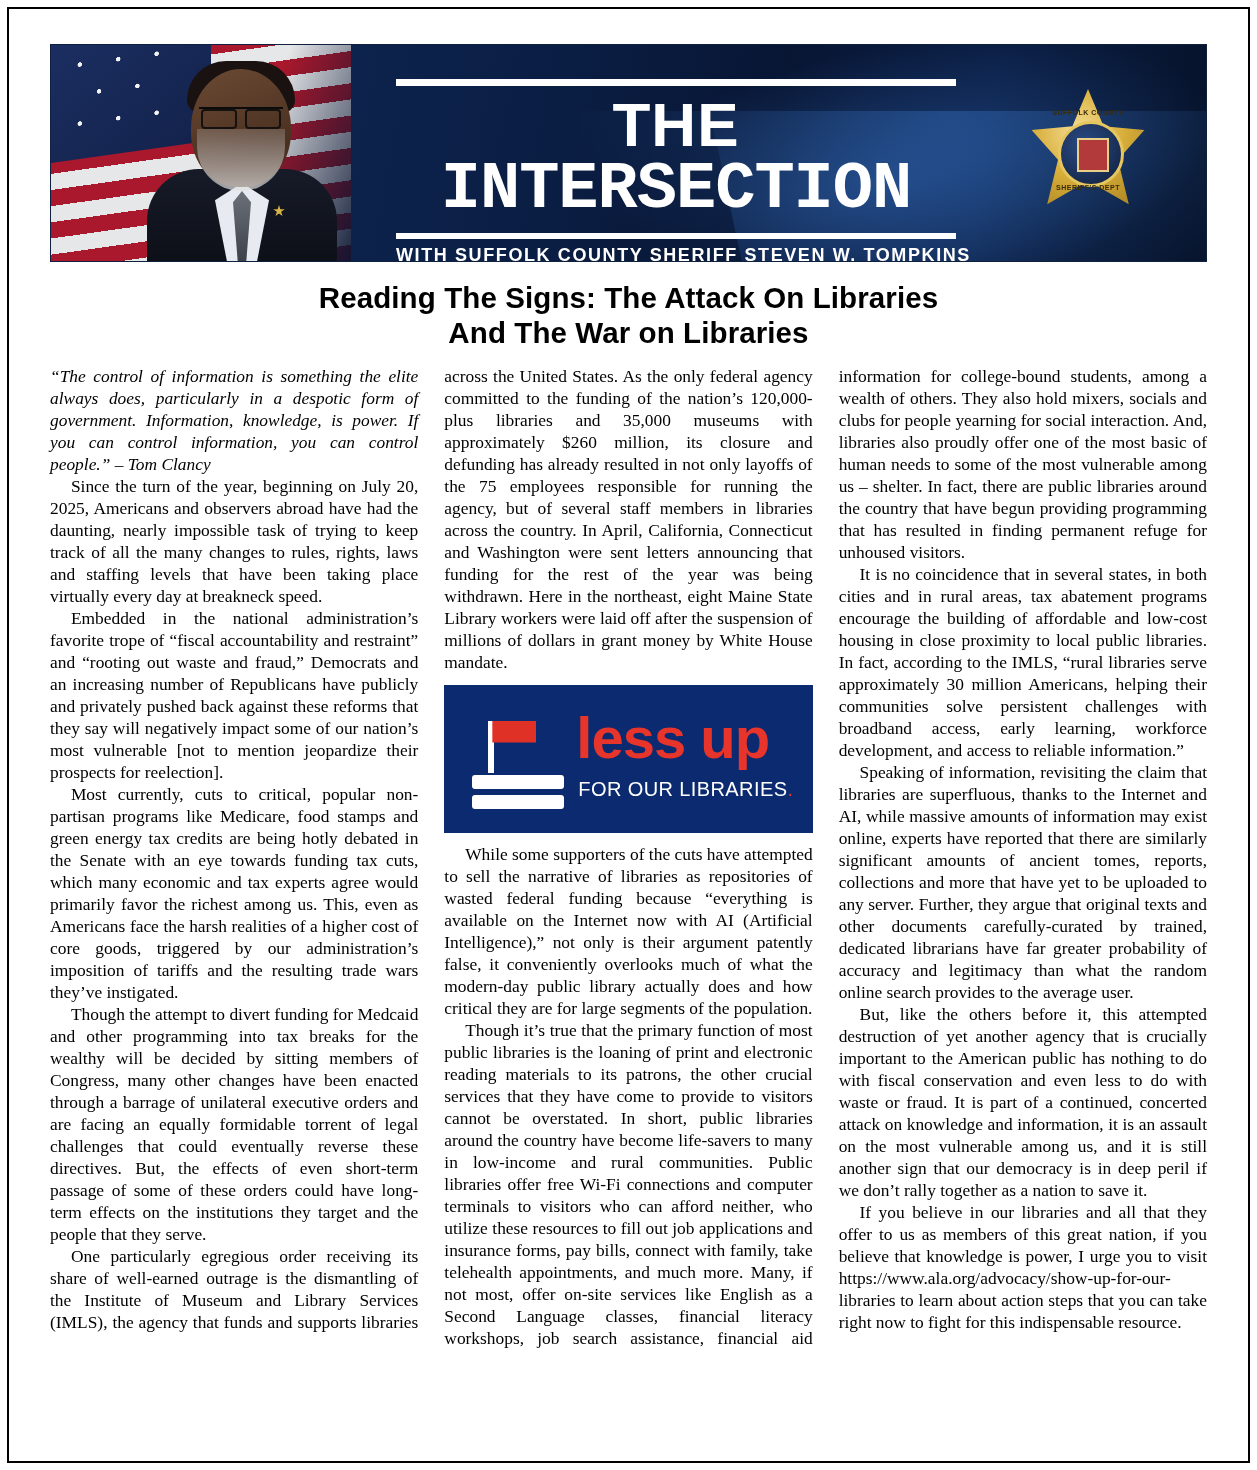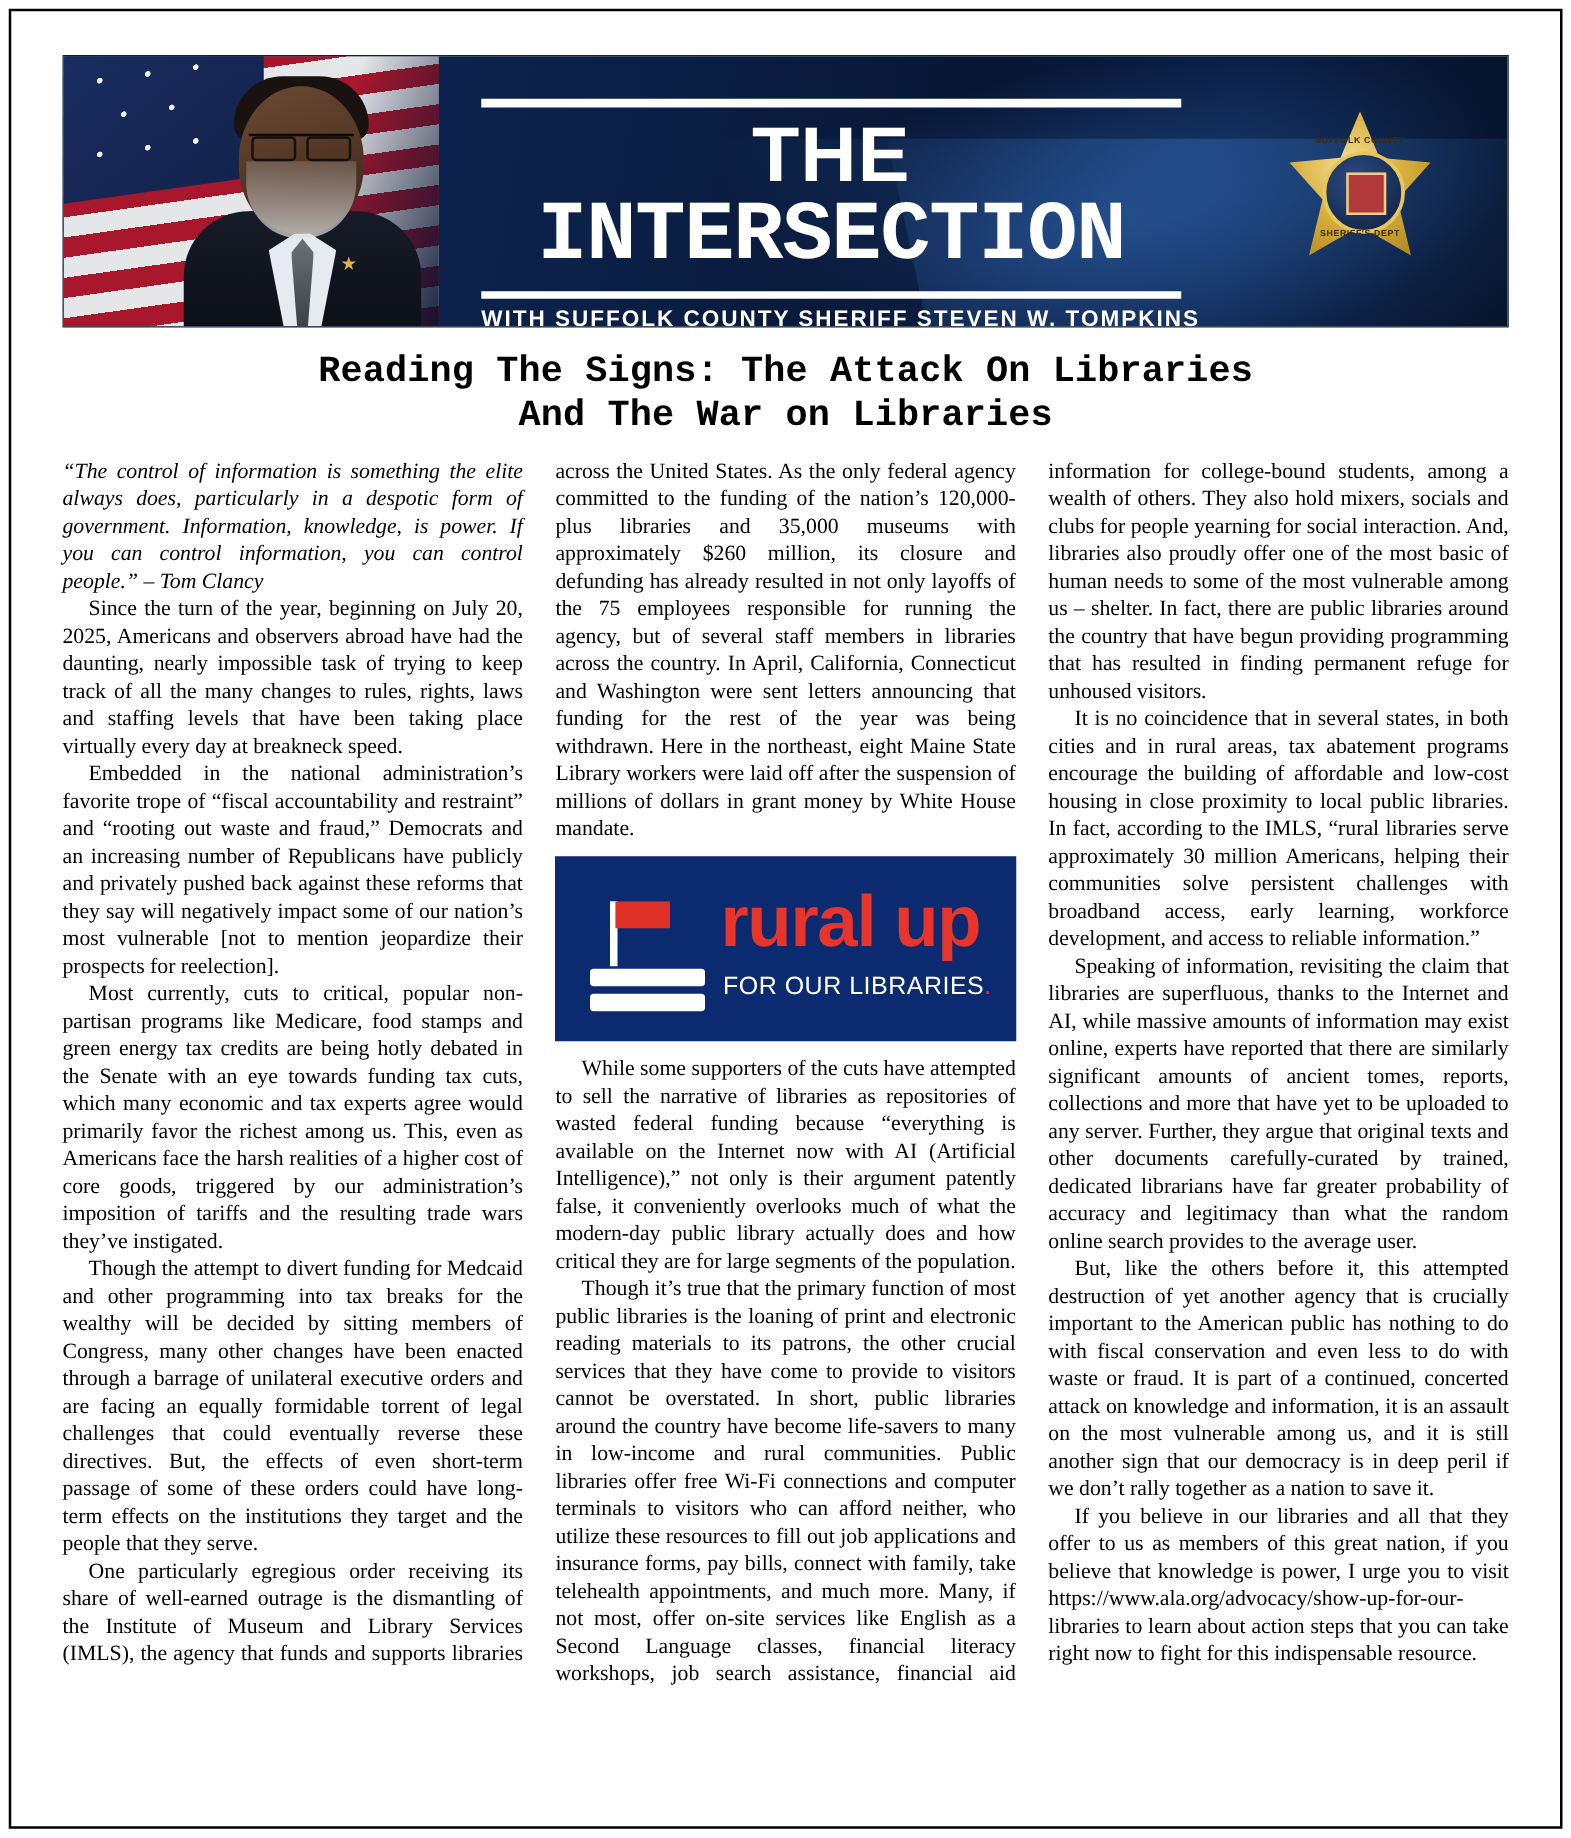--- a/index.html
+++ b/index.html
@@ -141,21 +141,21 @@
   .portrait .pin {
     position: absolute;
     left: 126px; bottom: 44px;
     width: 12px; height: 12px;
     background: #d9b44a;
     clip-path: polygon(50% 0%,61% 35%,98% 35%,68% 57%,79% 91%,50% 70%,21% 91%,32% 57%,2% 35%,39% 35%);
   }
 
   .logo-block {
     position: absolute;
-    left: 334px; top: 34px;
+    left: 345px; top: 34px;
     width: 560px;
     text-align: center;
   }
   .logo-rule-top {
     height: 7px; background: #ffffff; margin: 0 0 8px 0;
   }
   .logo-the {
     display: inline-block;
     color: #ffffff;
     font-family: "Liberation Sans", sans-serif;
@@ -219,21 +219,21 @@
     font-size: 7px;
     font-weight: 700;
     letter-spacing: .5px;
   }
   .badge .txt-top { top: 20px; }
   .badge .txt-bot { bottom: 22px; }
 
   
   .headline {
     text-align: center;
-    font-family: Liberation Mono, monospace;
+    font-family: Liberation Sans, sans-serif;
     font-weight: 700;
     font-size: 29.5px;
     line-height: 1.2;
     letter-spacing: .1px;
     color: #000;
     margin: 18px 0 14px 0;
   }
 
   
   .cols {
@@ -366,21 +366,21 @@
       <p>Though the attempt to divert funding for Medcaid and other programming into tax breaks for the wealthy will be decided by sitting members of Congress, many other changes have been enacted through a barrage of unilateral executive orders and are facing an equally formidable torrent of legal challenges that could eventually reverse these directives. But, the effects of even short-term passage of some of these orders could have long-term effects on the institutions they target and the people that they serve.</p>
       <p>One particularly egregious order receiving its share of well-earned outrage is the dismantling of the Institute of Museum and Library Services (IMLS), the agency that funds and supports libraries across the United States.  As the only federal agency committed to the funding of the nation’s 120,000-plus libraries and 35,000 museums with approximately $260 million, its closure and defunding has already resulted in not only layoffs of the 75 employees responsible for running the agency, but of several staff members in libraries across the country. In April, California, Connecticut and Washington were sent letters announcing that funding for the rest of the year was being withdrawn. Here in the northeast, eight Maine State Library workers were laid off after the suspension of millions of dollars in grant money by White House mandate.</p>
 
       <div class="figure">
         <div class="books">
           <div class="pole"></div>
           <div class="flag"></div>
           <div class="book1"></div>
           <div class="book2"></div>
         </div>
-        <div class="showup">rural up</div>
+        <div class="showup">less up</div>
         <div class="forlib"><span>FOR OUR LIBRARIES</span><span class="dot">.</span></div>
       </div>
 
       <p>While some supporters of the cuts have attempted to sell the narrative of libraries as repositories of wasted federal funding because “everything is available on the Internet now with AI (Artificial Intelligence),” not only is their argument patently false, it conveniently overlooks much of what the modern-day public library actually does and how critical they are for large segments of the population.</p>
       <p>Though it’s true that the primary function of most public libraries is the loaning of print and electronic reading materials to its patrons, the other crucial services that they have come to provide to visitors cannot be overstated. In short, public libraries around the country have become life-savers to many in low-income and rural communities. Public libraries offer free Wi-Fi connections and computer terminals to visitors who can afford neither, who utilize these resources to fill out job applications and insurance forms, pay bills, connect with family, take telehealth appointments, and much more. Many, if not most, offer on-site services like English as a Second Language classes, financial literacy workshops, job search assistance, financial aid information for college-bound students, among a wealth of others. They also hold mixers, socials and clubs for people yearning for social interaction. And, libraries also proudly offer one of the most basic of human needs to some of the most vulnerable among us – shelter. In fact, there are public libraries around the country that have begun providing programming that has resulted in finding permanent refuge for unhoused visitors.</p>
       <p>It is no coincidence that in several states, in both cities and in rural areas, tax abatement programs encourage the building of affordable and low-cost housing in close proximity to local public libraries. In fact, according to the IMLS, “rural libraries serve approximately 30 million Americans, helping their communities solve persistent challenges with broadband access, early learning, workforce development, and access to reliable information.”</p>
       <p>Speaking of information, revisiting the claim that libraries are superfluous, thanks to the Internet and AI, while massive amounts of information may exist online, experts have reported that there are similarly significant amounts of ancient tomes, reports, collections and more that have yet to be uploaded to any server. Further, they argue that original texts and other documents carefully-curated by trained, dedicated librarians have far greater probability of accuracy and legitimacy than what the random online search provides to the average user.</p>
       <p>But, like the others before it, this attempted  destruction of yet another agency that is crucially important to the American public has nothing to do with fiscal conservation and even less to do with waste or fraud. It is part of a continued, concerted attack on knowledge and information, it is an assault on the most vulnerable among us, and it is still another sign that our democracy is in deep peril if we don’t rally together as a nation to save it.</p>
       <p>If you believe in our libraries and all that they offer to us as members of this great nation, if you believe that knowledge is power, I urge you to visit https://www.ala.org/advocacy/show-up-for-our-libraries to learn about action steps that you can take right now to fight for this indispensable resource.</p>
     </div>

